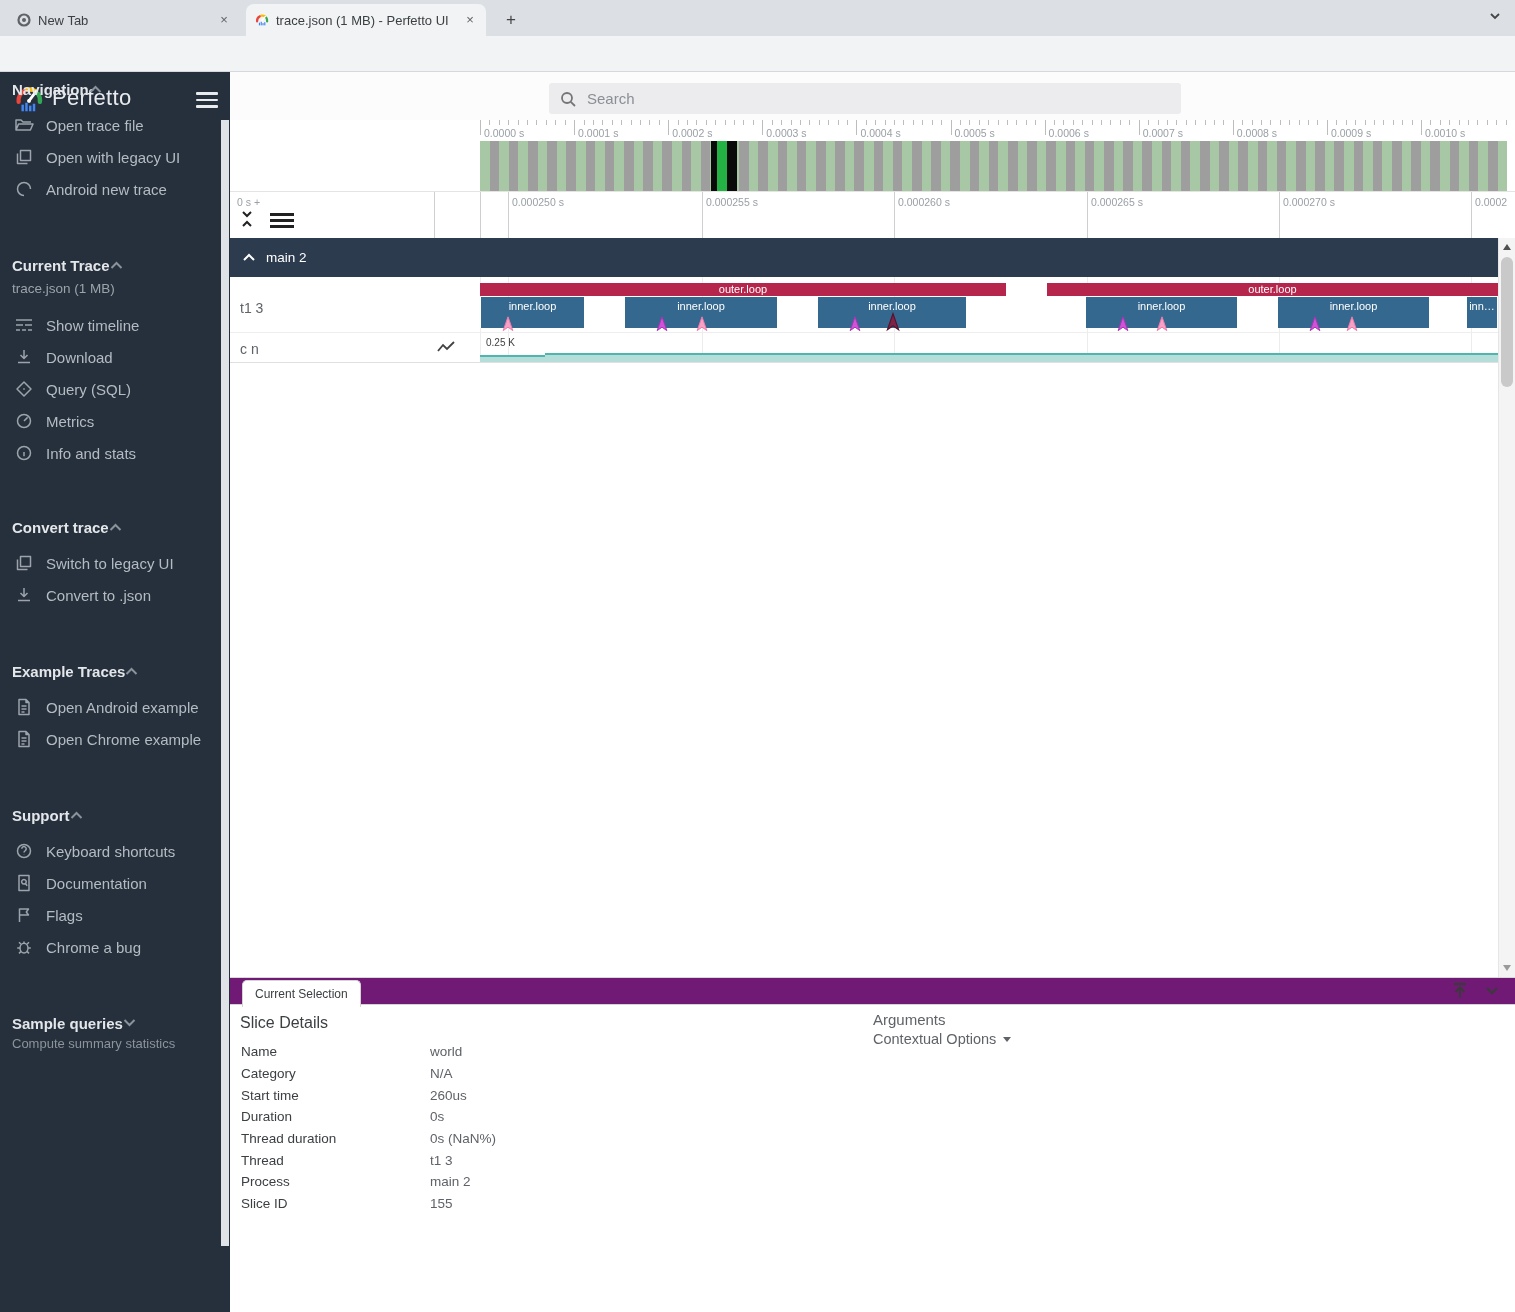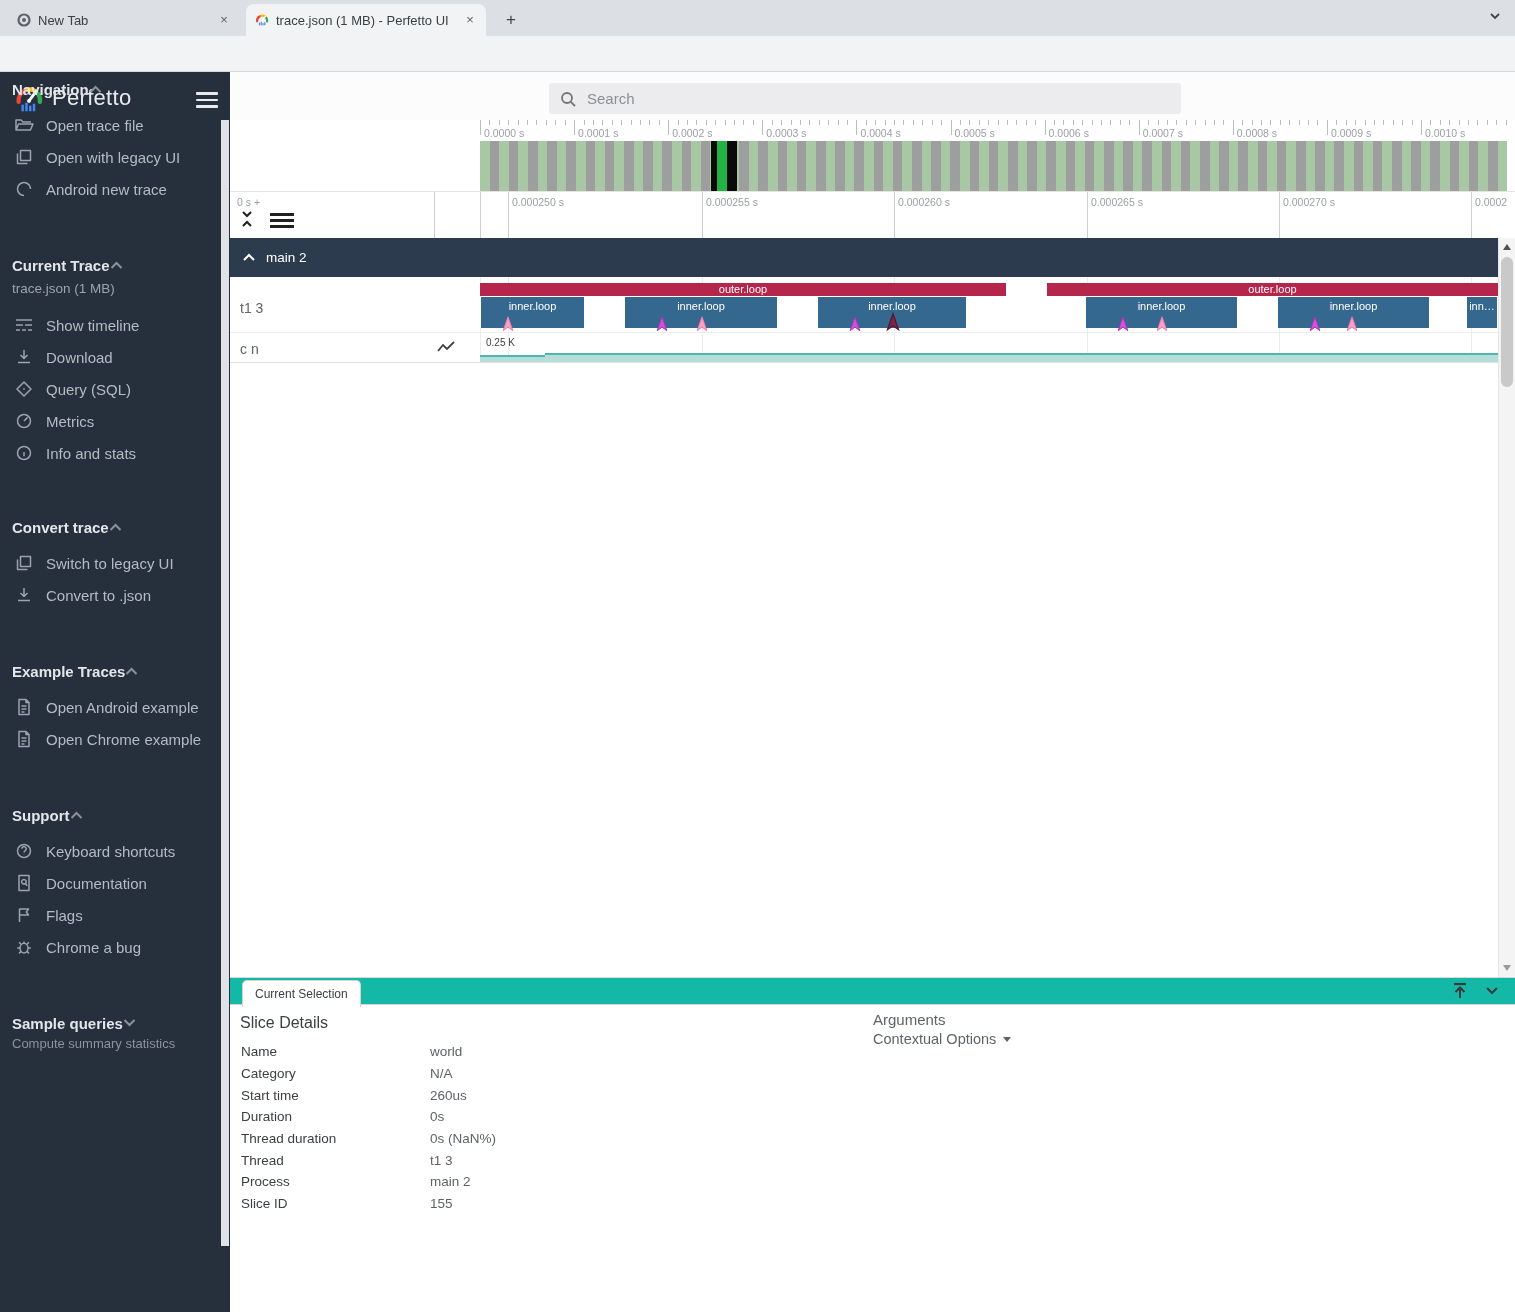--- a/index.html
+++ b/index.html
@@ -86,21 +86,21 @@
     white-space:nowrap;box-sizing:border-box;}
   .outer{top:6px;height:13px;line-height:13px;background:#b6254b;}
   .inner{top:20px;height:31px;line-height:19px;background:#35688e;border-left:1px solid #fff;border-right:1px solid #fff;}
   .marker{position:absolute;top:39px;}
   #counter-value{position:absolute;left:256px;top:4px;font-size:10px;color:#424242;}
   .cbar{position:absolute;background:#b5dedb;border-top:2px solid #50b5ac;box-sizing:border-box;}
   #vscroll{left:1268px;top:166px;width:17px;height:739px;background:#f4f4f4;border-left:1px solid #e6e6e6;box-sizing:border-box;}
   .scroll-arrow{position:absolute;left:4px;width:0;height:0;border-left:4.5px solid transparent;border-right:4.5px solid transparent;}
   #vthumb{position:absolute;left:2px;top:19px;width:12px;height:130px;background:#c9c9c9;border-radius:6px;}
   
-  #bp-strip{left:0;top:905px;width:1285px;height:28px;background:#14b8a6;border-top:1px solid #d9d9d9;
+  #bp-strip{left:0;top:905px;width:1285px;height:28px;background:#701a75;border-top:1px solid #d9d9d9;
     border-bottom:1px solid #d4d4d4;box-sizing:border-box;}
   #bp-tab{position:absolute;left:12px;top:2px;height:26px;background:#fff;border:1px solid #d4d4d4;border-bottom:none;
     border-radius:5px 5px 0 0;padding:0 12px;font-size:12px;color:#3c4043;display:flex;align-items:center;z-index:2;}
   #bp-icons{position:absolute;right:14px;top:3px;display:flex;gap:14px;color:#3a3a3a;}
   #bp-body{left:0;top:933px;width:1285px;height:307px;background:#fff;}
   #sd-title{left:10px;top:9px;font-size:16px;font-weight:500;color:#3c4043;}
   #sd-table{left:11px;top:36px;}
   .sd-row{display:flex;height:21.7px;align-items:center;font-size:13.5px;}
   .sd-label{width:189px;color:#3c4043;font-weight:500;}
   .sd-value{color:#5f6368;}

